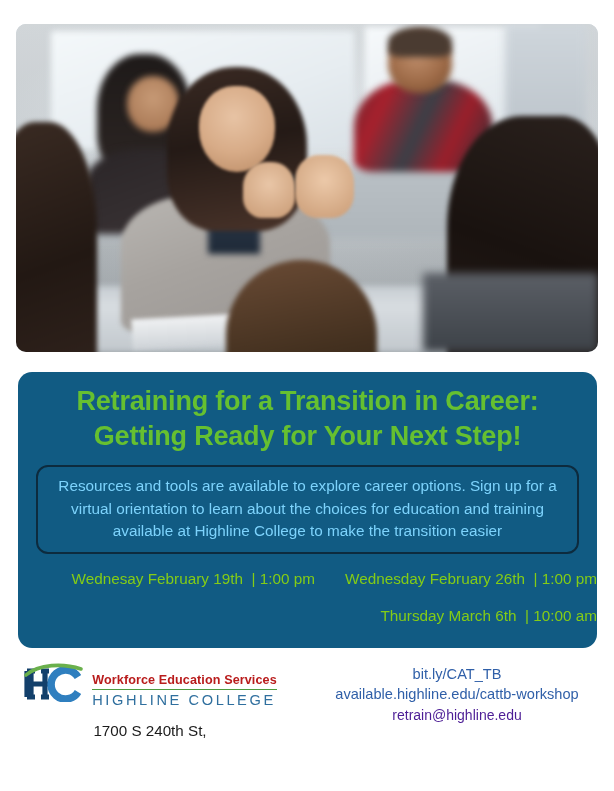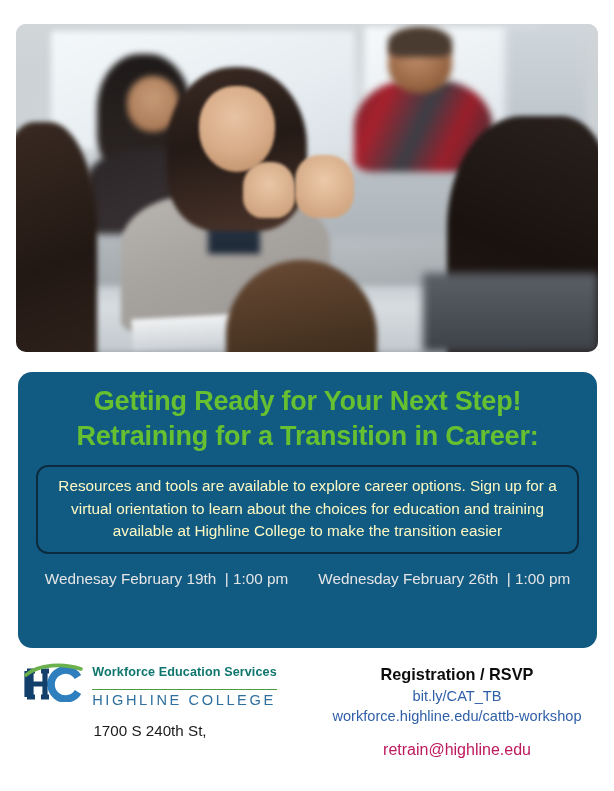--- a/index.html
+++ b/index.html
@@ -266,29 +266,29 @@
 
   .bodybox {
     margin: 12px 18px 0 18px;
     border: 2px solid #0d2b3e;
     border-radius: 12px;
     padding: 8px 12px 9px 12px;
   }
   .bodybox p {
     margin: 0;
     text-align: center;
-    color: #fef9c3;
+    color: #7dd3fc;
     font-size: 15.3px;
     line-height: 1.48;
   }
 
   .dates {
     margin-top: 14px;
-    text-align: center;
-    color: #e5e5e5;
+    text-align: right;
+    color: #84cc16;
   }
   .date-row {
     font-size: 15.3px;
     line-height: 1.5;
     margin: 0;
   }
   .date-item { display: inline-block; white-space: nowrap; }
   .date-gap { display: inline-block; width: 30px; }
   .date-row-2 { margin-top: 14px; }
 
@@ -316,28 +316,29 @@
   }
   .logo {
     display: flex;
     align-items: flex-start;
     justify-content: center;
     gap: 7px;
   }
   .logo-mark { flex: 0 0 auto; }
   .logo-text { text-align: left; padding-top: 3px; }
   .logo-text .wes {
-    color: #0f766e;
+    color: #b91c1c;
     font-size: 12.6px;
     font-weight: bold;
     letter-spacing: 0.1px;
     line-height: 1.12;
     border-bottom: 1.5px solid #4d9b3f;
-    padding-bottom: 10px;
+    padding-bottom: 2px;
     display: block;
+    margin-top: 8px;
   }
   .logo-text .hc {
     color: #2f6f9e;
     font-size: 14.6px;
     letter-spacing: 2.6px;
     line-height: 1.2;
     display: block;
     padding-top: 2px;
   }
   .address {
@@ -363,24 +364,24 @@
   }
   .reg-link {
     display: block;
     color: #2f5fa8;
     font-size: 14.6px;
     line-height: 1.36;
     cursor: pointer;
   }
   .reg-email {
     display: block;
-    color: #be185d;
-    font-size: 16px;
+    color: #4c1d95;
+    font-size: 14px;
     line-height: 1.36;
-    margin-top: 12px;
+    margin-top: 1px;
   }
 </style>
 </head>
 <body>
 
 <div class="photo-wrap">
   <div class="photo">
     <div class="pb-screen"></div>
     <div class="pb-screen2"></div>
     <div class="pb-window"></div>
@@ -410,31 +411,34 @@
     <div class="pb-fg-left"></div>
     <div class="pb-fg-mid"></div>
     <div class="pb-fg-right"></div>
     <div class="pb-fg-right-sh"></div>
   </div>
 </div>
 
 <div class="panel">
 
   <h1 class="title">
+    <span class="title-line">Retraining for a Transition in Career:</span>
     <span class="title-line">Getting Ready for Your Next Step!</span>
-    <span class="title-line">Retraining for a Transition in Career:</span>
   </h1>
 
   <div class="bodybox">
     <p>Resources and tools are available to explore career options. Sign up for a virtual orientation to learn about the choices for education and training available at Highline College to make the transition easier</p>
   </div>
 
   <div class="dates">
     <p class="date-row">
       <span class="date-item"><span>Wednesay February 19th</span>&nbsp; <span>|</span> <span>1:00 pm</span></span><span class="date-gap"></span><span class="date-item"><span>Wednesday February 26th</span>&nbsp; <span>|</span> <span>1:00 pm</span></span>
+    </p>
+    <p class="date-row date-row-2">
+      <span class="date-item"><span>Thursday March 6th</span>&nbsp; <span>|</span> <span>10:00 am</span></span>
     </p>
   </div>
 
 </div>
 
 <div class="footer">
 
   <div class="footer-left">
     <div class="logo">
       <span class="logo-mark">
@@ -449,18 +453,17 @@
         <span class="hc">HIGHLINE COLLEGE</span>
       </span>
     </div>
 
     <div class="address">
       <span>1700 S 240th St,</span>
     </div>
   </div>
 
   <div class="footer-right">
-    <p class="reg-title">Registration / RSVP</p>
     <span class="reg-link">bit.ly/CAT_TB</span>
-    <span class="reg-link">workforce.highline.edu/cattb-workshop</span>
+    <span class="reg-link">available.highline.edu/cattb-workshop</span>
     <span class="reg-email">retrain@highline.edu</span>
   </div>
 </div>
 
 </body></html>

